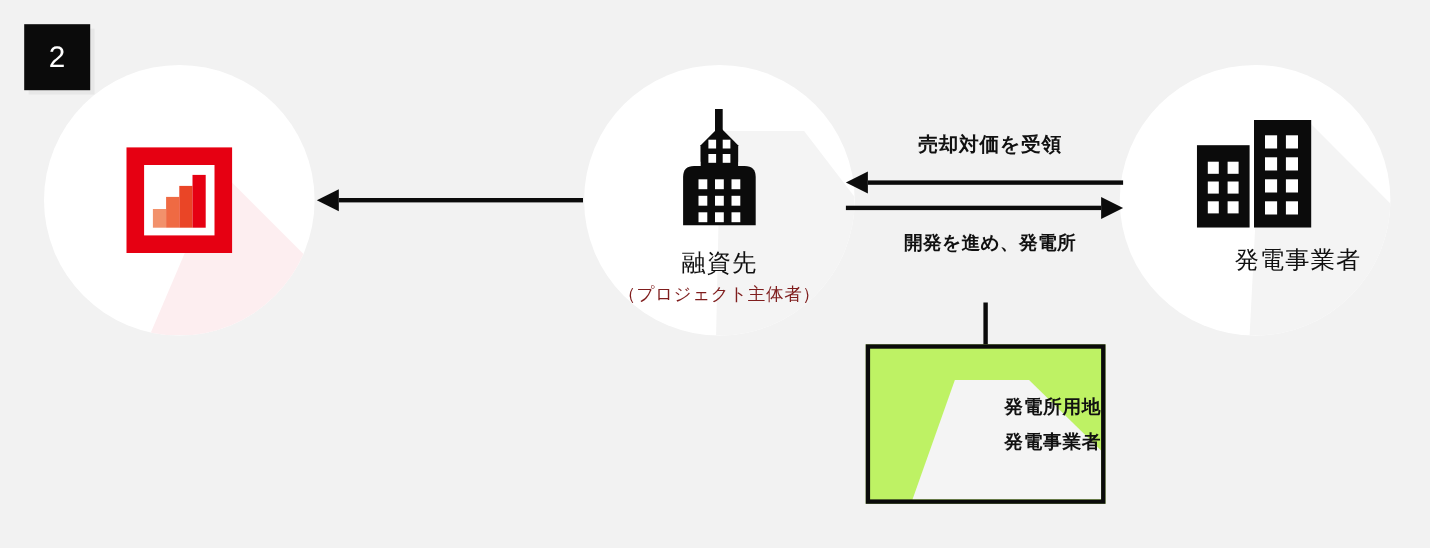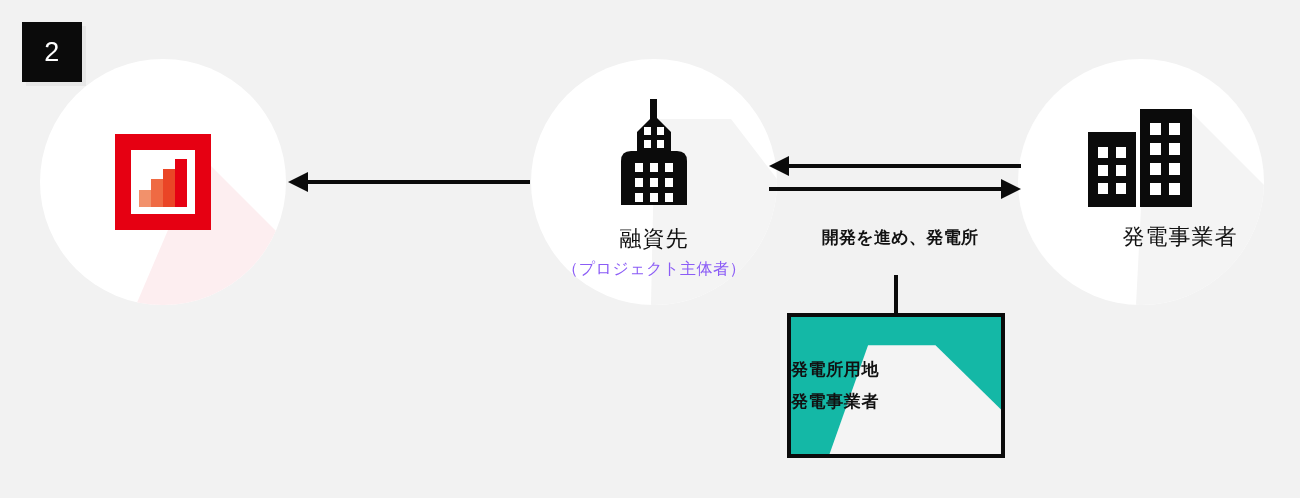--- a/index.html
+++ b/index.html
@@ -74,21 +74,21 @@
     font-size: 22px;
     font-weight: normal;
     letter-spacing: 1px;
     color: #111111;
   }
   .node-label .sub {
     display: block;
     font-size: 16px;
     font-weight: normal;
     letter-spacing: 0.5px;
-    color: #8b5cf6;
+    color: #7f1d1d;
     margin-top: 5px;
   }
 
   
   .chart-icon {
     width: 96px;
     height: 96px;
     box-sizing: border-box;
     border: 16px solid #E60012;
     background: #ffffff;
@@ -150,24 +150,24 @@
     font-size: 17px;
     letter-spacing: 0.3px;
   }
   .caption span { display: block; }
 
   
   .asset-box {
     position: absolute;
     box-sizing: border-box;
     border: 4px solid #0b0b0b;
-    background: #14b8a6;
+    background: #bef264;
     display: flex;
     flex-direction: column;
-    align-items: flex-start;
+    align-items: flex-end;
     justify-content: center;
     z-index: 3;
     overflow: hidden;
   }
   .asset-box .boxshadow {
     position: absolute;
     left: 0; top: 0;
     width: 100%; height: 100%;
   }
   .asset-box .box-text {
@@ -278,24 +278,27 @@
     <div class="node-label" style="left:1020px; top:222px;">
       <span class="title">発電事業者</span>
     </div>
   </div>
 
   <div class="arrow-line" style="left:308px; top:180px; width:222px;"></div>
   <div class="arrow-head left" style="left:288px; top:172px;"></div>
 
   <div class="arrow-line" style="left:789px; top:164px; width:232px;"></div>
   <div class="arrow-head left" style="left:769px; top:156px;"></div>
+  <div class="caption" style="left:782px; top:118px; width:236px;">
+    <span>売却対価を受領</span>
+  </div>
 
   <div class="arrow-line" style="left:769px; top:187px; width:232px;"></div>
   <div class="arrow-head right" style="left:1001px; top:179px;"></div>
-  <div class="caption small" style="left:780px; top:225px; width:240px;">
+  <div class="caption small" style="left:780px; top:208px; width:240px;">
     <span>開発を進め、発電所</span>
   </div>
 
   <div class="connector" style="left:894px; top:275px; height:40px;"></div>
 
   <div class="asset-box" style="left:787px; top:313px; width:218px; height:145px;">
     <svg class="boxshadow" viewBox="0 0 218 145" preserveAspectRatio="none">
       <polygon points="80,30 150,30 218,98 218,145 40,145" fill="#f4f4f4"></polygon>
     </svg>
     <div class="box-text">

